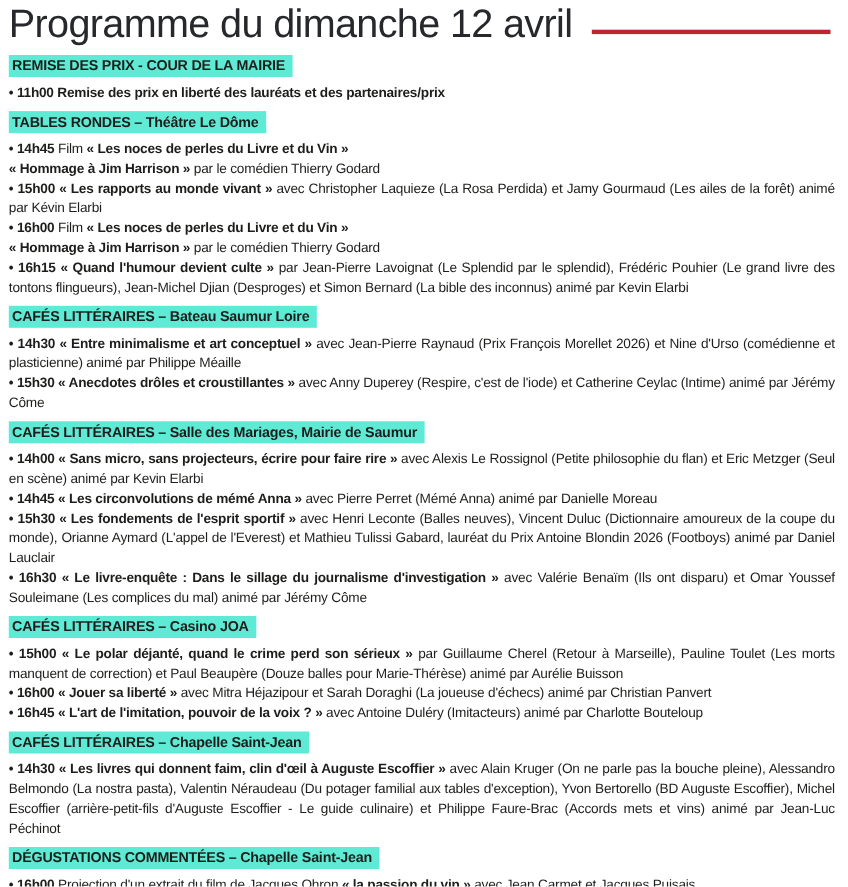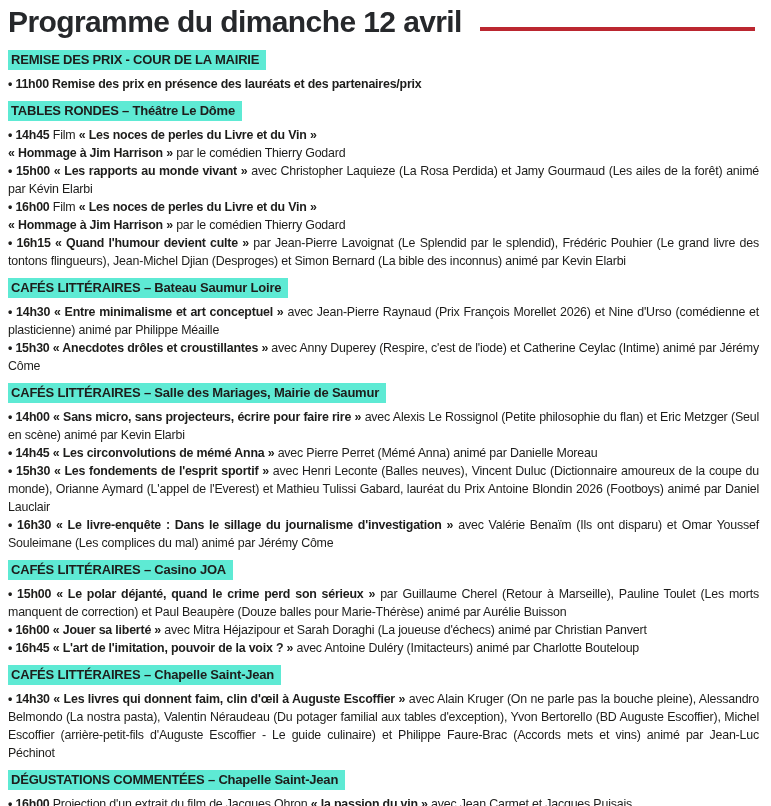--- a/index.html
+++ b/index.html
@@ -16,23 +16,23 @@
     box-sizing: border-box;
     padding: 6px 12px 0 8px;
   }
   .title-row {
     display: flex;
     align-items: flex-end;
     margin: 0 0 4px 0;
   }
   h1.page-title {
     margin: 0;
-    font-size: 30px;
+    font-size: 36px;
     line-height: 32px;
-    font-weight: bold;
+    font-weight: normal;
     letter-spacing: -0.6px;
     color: #26282b;
     white-space: nowrap;
   }
   .title-rule {
     flex: 1;
     height: 4px;
     background: #bb2730;
     margin-left: 18px;
     margin-right: 4px;
@@ -61,20 +61,20 @@
 </style>
 </head>
 <body>
 
 <header class="title-row">
   <h1 class="page-title">Programme du dimanche 12 avril</h1>
   <div class="title-rule"></div>
 </header>
 
 <main>
-    <section><div class="sec-head">REMISE DES PRIX - COUR DE LA MAIRIE</div><p class="line"><strong>• 11h00 Remise des prix en présence des lauréats et des partenaires/prix</strong></p></section>
+    <section><div class="sec-head">REMISE DES PRIX - COUR DE LA MAIRIE</div><p class="line"><strong>• 11h00 Remise des prix en liberté des lauréats et des partenaires/prix</strong></p></section>
     <section><div class="sec-head">TABLES RONDES – Théâtre Le Dôme</div><p class="line"><strong>• 14h45 </strong><span>Film </span><strong>« Les noces de perles du Livre et du Vin »</strong></p><p class="line"><strong>« Hommage à Jim Harrison » </strong><span>par le comédien Thierry Godard</span></p><p class="line"><strong>• 15h00 « Les rapports au monde vivant » </strong><span>avec Christopher Laquieze (La Rosa Perdida) et Jamy Gourmaud (Les ailes de la forêt) animé par Kévin Elarbi</span></p><p class="line"><strong>• 16h00 </strong><span>Film </span><strong>« Les noces de perles du Livre et du Vin »</strong></p><p class="line"><strong>« Hommage à Jim Harrison » </strong><span>par le comédien Thierry Godard</span></p><p class="line"><strong>• 16h15 « Quand l'humour devient culte » </strong><span>par Jean-Pierre Lavoignat (Le Splendid par le splendid), Frédéric Pouhier (Le grand livre des tontons flingueurs), Jean-Michel Djian (Desproges) et Simon Bernard (La bible des inconnus) animé par Kevin Elarbi</span></p></section>
     <section><div class="sec-head">CAFÉS LITTÉRAIRES – Bateau Saumur Loire</div><p class="line"><strong>• 14h30 « Entre minimalisme et art conceptuel » </strong><span>avec Jean-Pierre Raynaud (Prix François Morellet 2026) et Nine d'Urso (comédienne et plasticienne) animé par Philippe Méaille</span></p><p class="line"><strong>• 15h30 « Anecdotes drôles et croustillantes » </strong><span>avec Anny Duperey (Respire, c'est de l'iode) et Catherine Ceylac (Intime) animé par Jérémy Côme</span></p></section>
     <section><div class="sec-head">CAFÉS LITTÉRAIRES – Salle des Mariages, Mairie de Saumur</div><p class="line"><strong>• 14h00 « Sans micro, sans projecteurs, écrire pour faire rire » </strong><span>avec Alexis Le Rossignol (Petite philosophie du flan) et Eric Metzger (Seul en scène) animé par Kevin Elarbi</span></p><p class="line"><strong>• 14h45 « Les circonvolutions de mémé Anna » </strong><span>avec Pierre Perret (Mémé Anna) animé par Danielle Moreau</span></p><p class="line"><strong>• 15h30 « Les fondements de l'esprit sportif » </strong><span>avec Henri Leconte (Balles neuves), Vincent Duluc (Dictionnaire amoureux de la coupe du monde), Orianne Aymard (L'appel de l'Everest) et Mathieu Tulissi Gabard, lauréat du Prix Antoine Blondin 2026 (Footboys) animé par Daniel Lauclair</span></p><p class="line"><strong>• 16h30 « Le livre-enquête : Dans le sillage du journalisme d'investigation » </strong><span>avec Valérie Benaïm (Ils ont disparu) et Omar Youssef Souleimane (Les complices du mal) animé par Jérémy Côme</span></p></section>
     <section><div class="sec-head">CAFÉS LITTÉRAIRES – Casino JOA</div><p class="line"><strong>• 15h00 « Le polar déjanté, quand le crime perd son sérieux » </strong><span>par Guillaume Cherel (Retour à Marseille), Pauline Toulet (Les morts manquent de correction) et Paul Beaupère (Douze balles pour Marie-Thérèse) animé par Aurélie Buisson</span></p><p class="line"><strong>• 16h00 « Jouer sa liberté » </strong><span>avec Mitra Héjazipour et Sarah Doraghi (La joueuse d'échecs) animé par Christian Panvert</span></p><p class="line"><strong>• 16h45 « L'art de l'imitation, pouvoir de la voix ? » </strong><span>avec Antoine Duléry (Imitacteurs) animé par Charlotte Bouteloup</span></p></section>
     <section><div class="sec-head">CAFÉS LITTÉRAIRES – Chapelle Saint-Jean</div><p class="line"><strong>• 14h30 « Les livres qui donnent faim, clin d'œil à Auguste Escoffier » </strong><span>avec Alain Kruger (On ne parle pas la bouche pleine), Alessandro Belmondo (La nostra pasta), Valentin Néraudeau (Du potager familial aux tables d'exception), Yvon Bertorello (BD Auguste Escoffier), Michel Escoffier (arrière-petit-fils d'Auguste Escoffier - Le guide culinaire) et Philippe Faure-Brac (Accords mets et vins) animé par Jean-Luc Péchinot</span></p></section>
     <section><div class="sec-head">DÉGUSTATIONS COMMENTÉES – Chapelle Saint-Jean</div><p class="line"><strong>• 16h00 </strong><span>Projection d'un extrait du film de Jacques Ohron </span><strong>« la passion du vin » </strong><span>avec Jean Carmet et Jacques Puisais</span></p></section>
   </main>
 
 </body></html>

